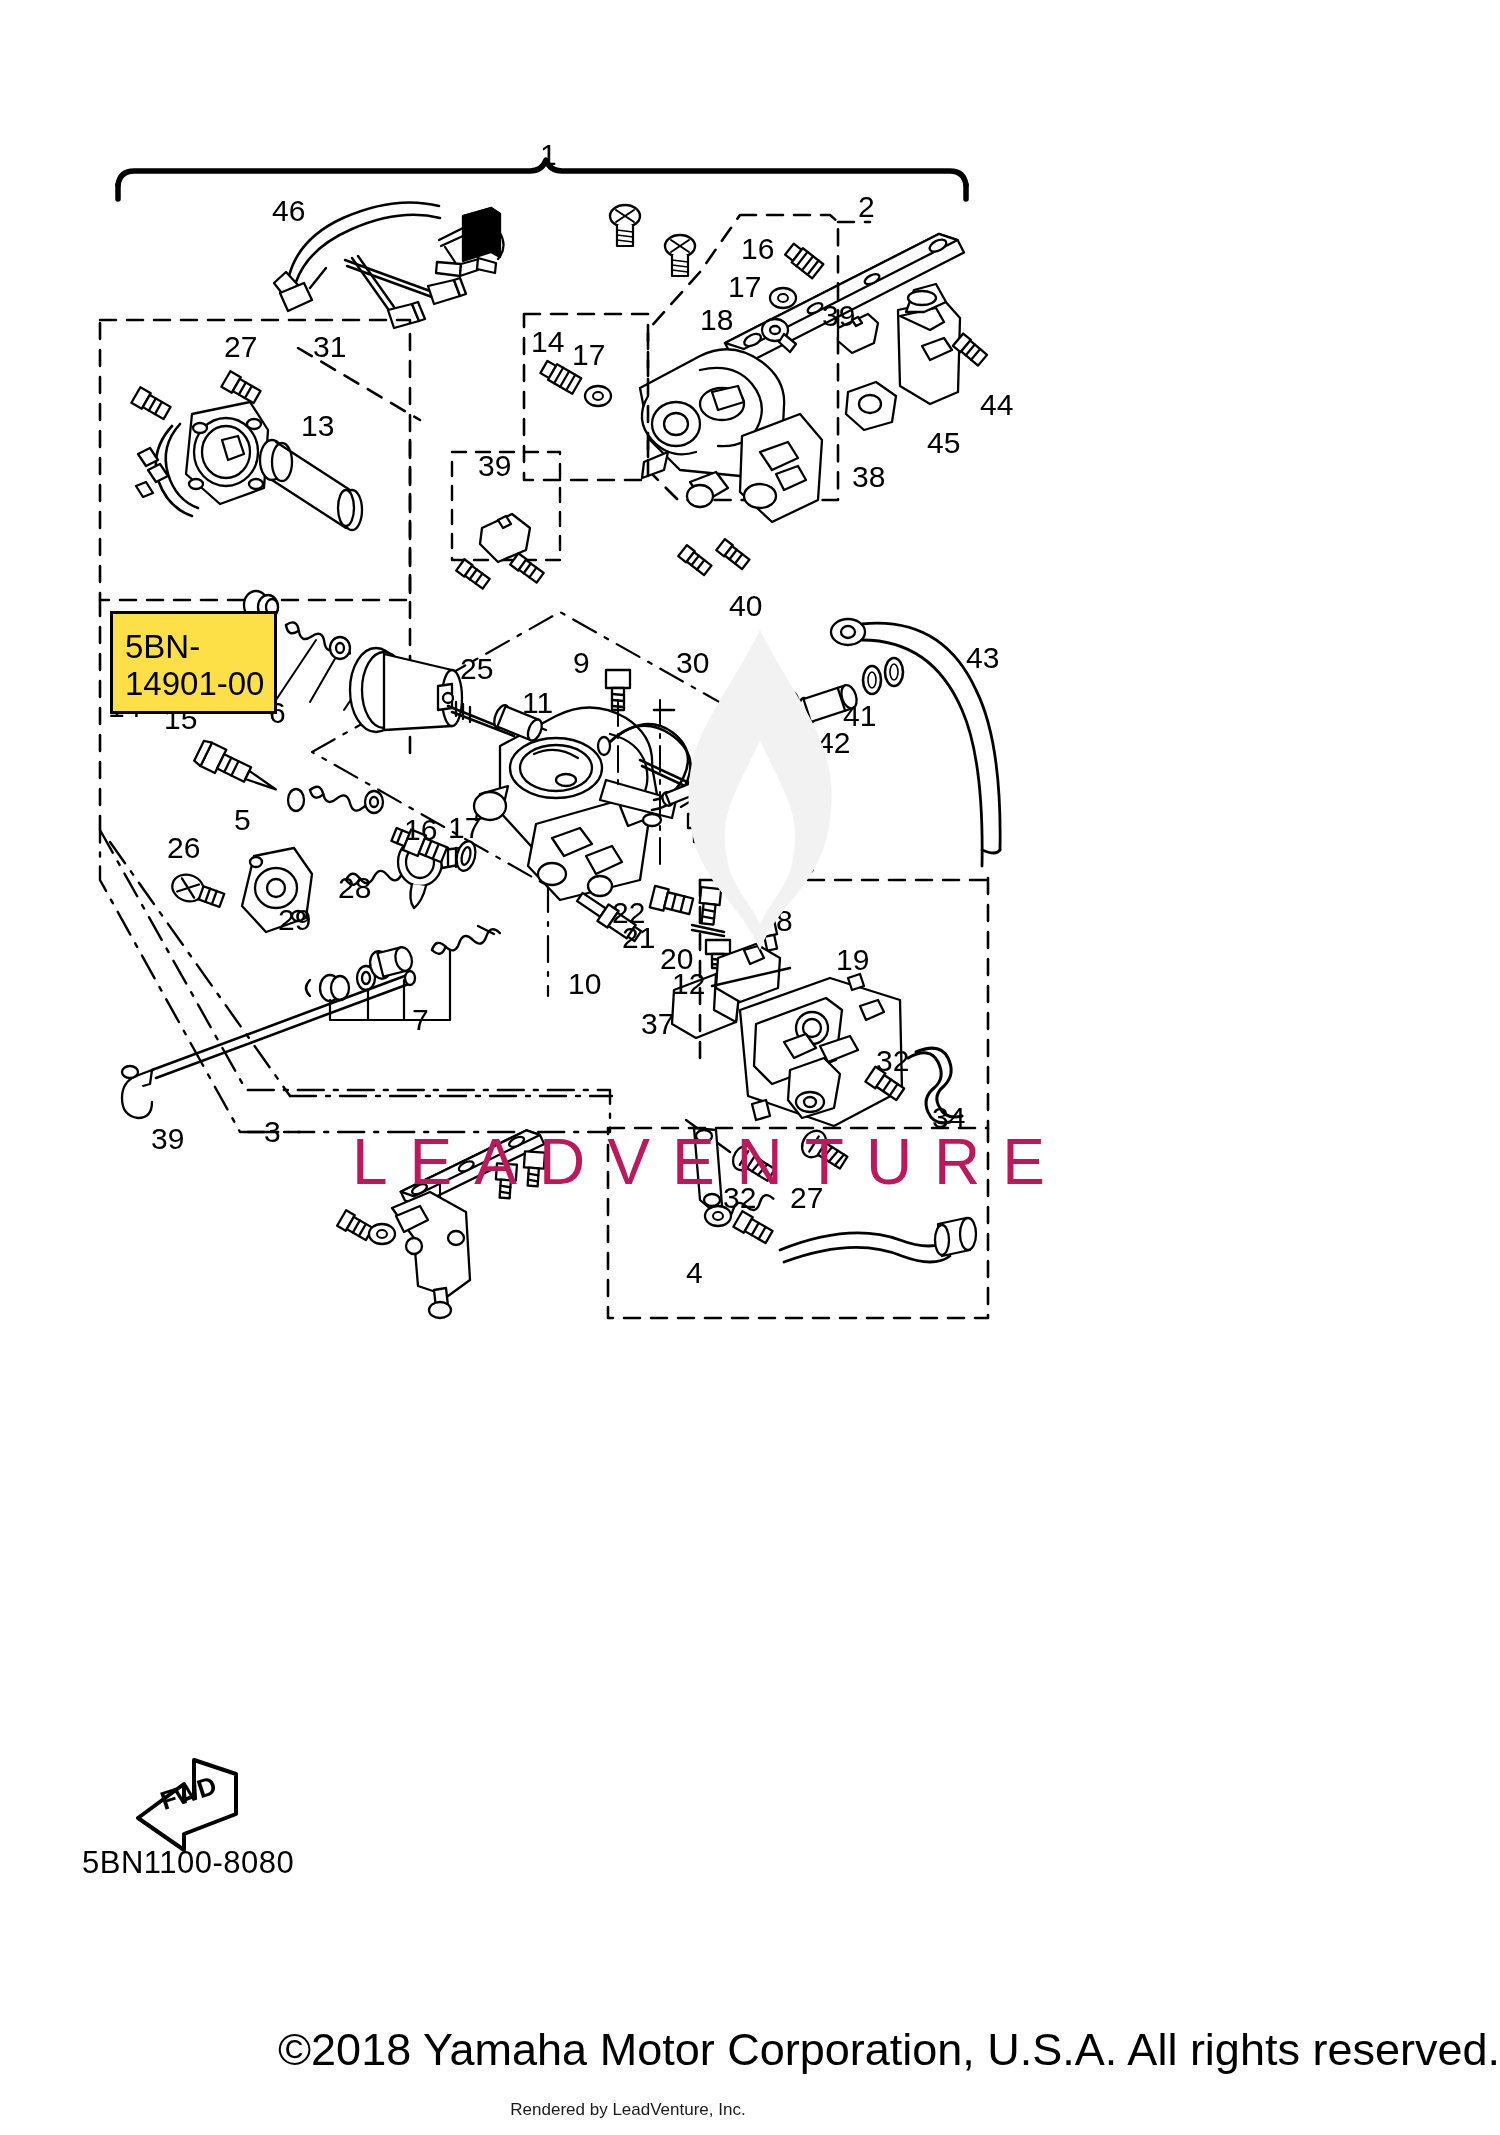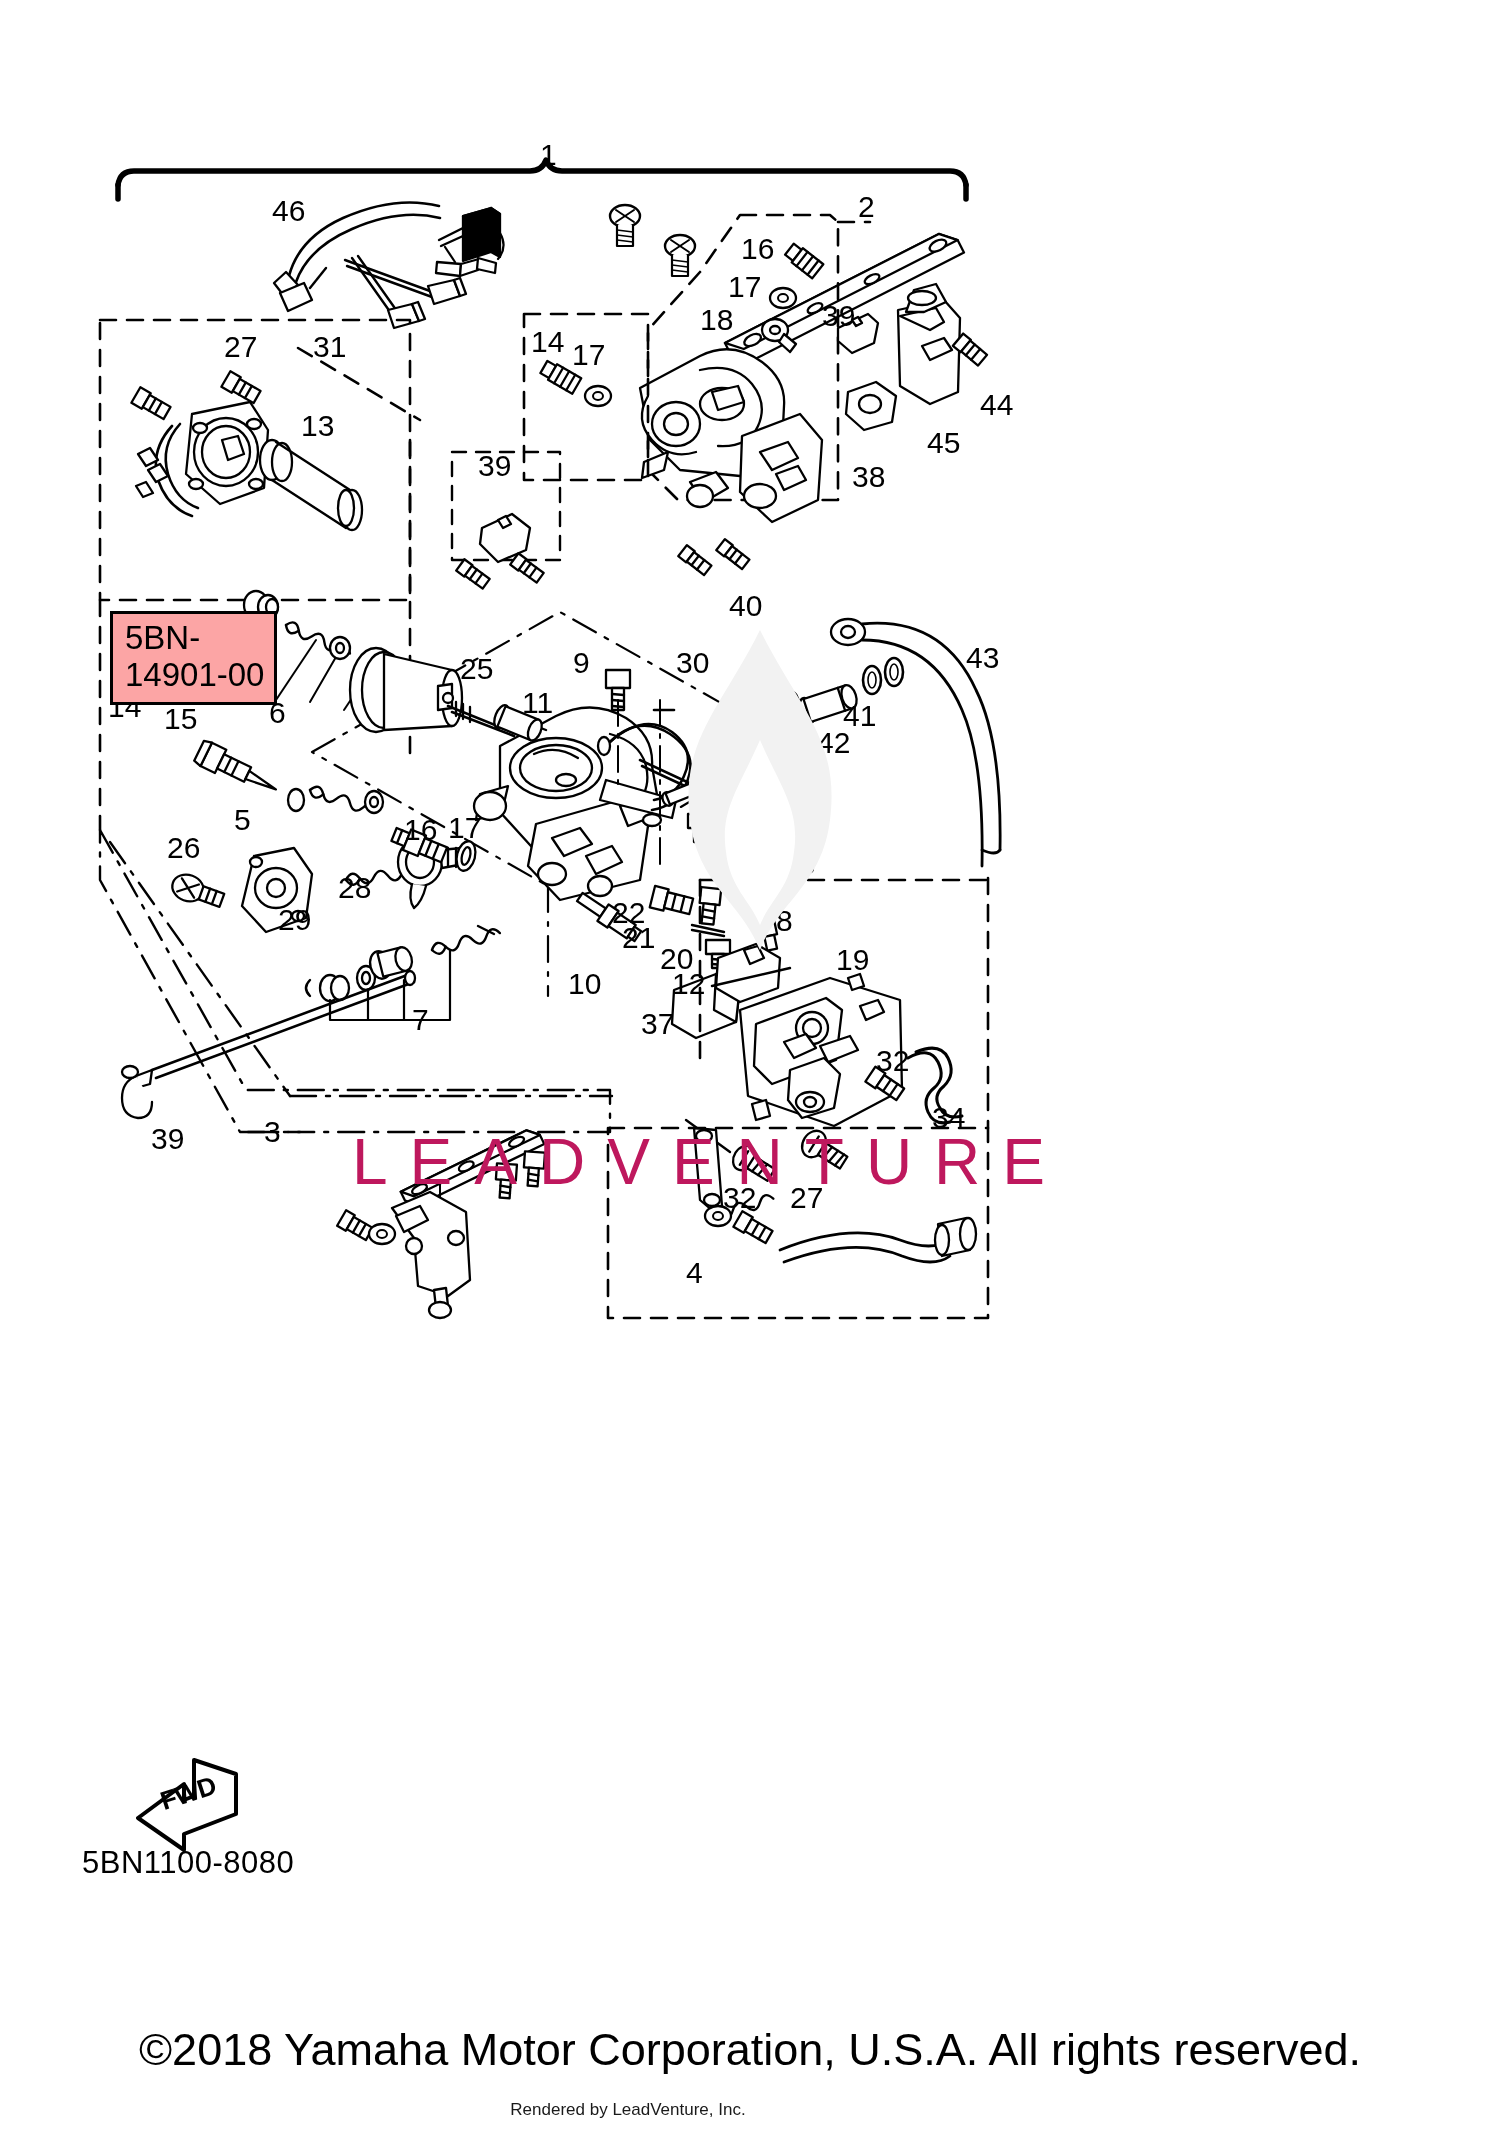--- a/index.html
+++ b/index.html
@@ -19,22 +19,22 @@
     line-height:1;
     color:#000;
     white-space:nowrap;
     letter-spacing:0px;
   }
 
   
   .pn-box{
     position:absolute;
     border:3px solid #000;
-    background:#fca5a5;
-    padding:6px 10px 8px 12px;
+    background:#fde047;
+    padding:15px 10px 8px 12px;
     font-size:33px;
     line-height:1.12;
     font-family:"Liberation Sans", sans-serif;
     z-index:6;
   }
   .pn-box div{white-space:nowrap;}
 
   
   .fwd-wrap{position:absolute;}
   .fwd-label{
@@ -52,21 +52,21 @@
     font-size:31px;
     font-family:"Liberation Sans", sans-serif;
     letter-spacing:0.5px;
     white-space:nowrap;
   }
 
   
   .footer-copy{
     position:absolute;
     left:0;width:1500px;
-    text-align:center;
+    text-align:right;
     font-size:45px;
     font-family:"Liberation Sans", sans-serif;
     white-space:nowrap;
   }
   .footer-render{
     position:absolute;
     left:0;width:1256px;
     text-align:center;
     font-size:17px;
     font-family:"Liberation Sans", sans-serif;

